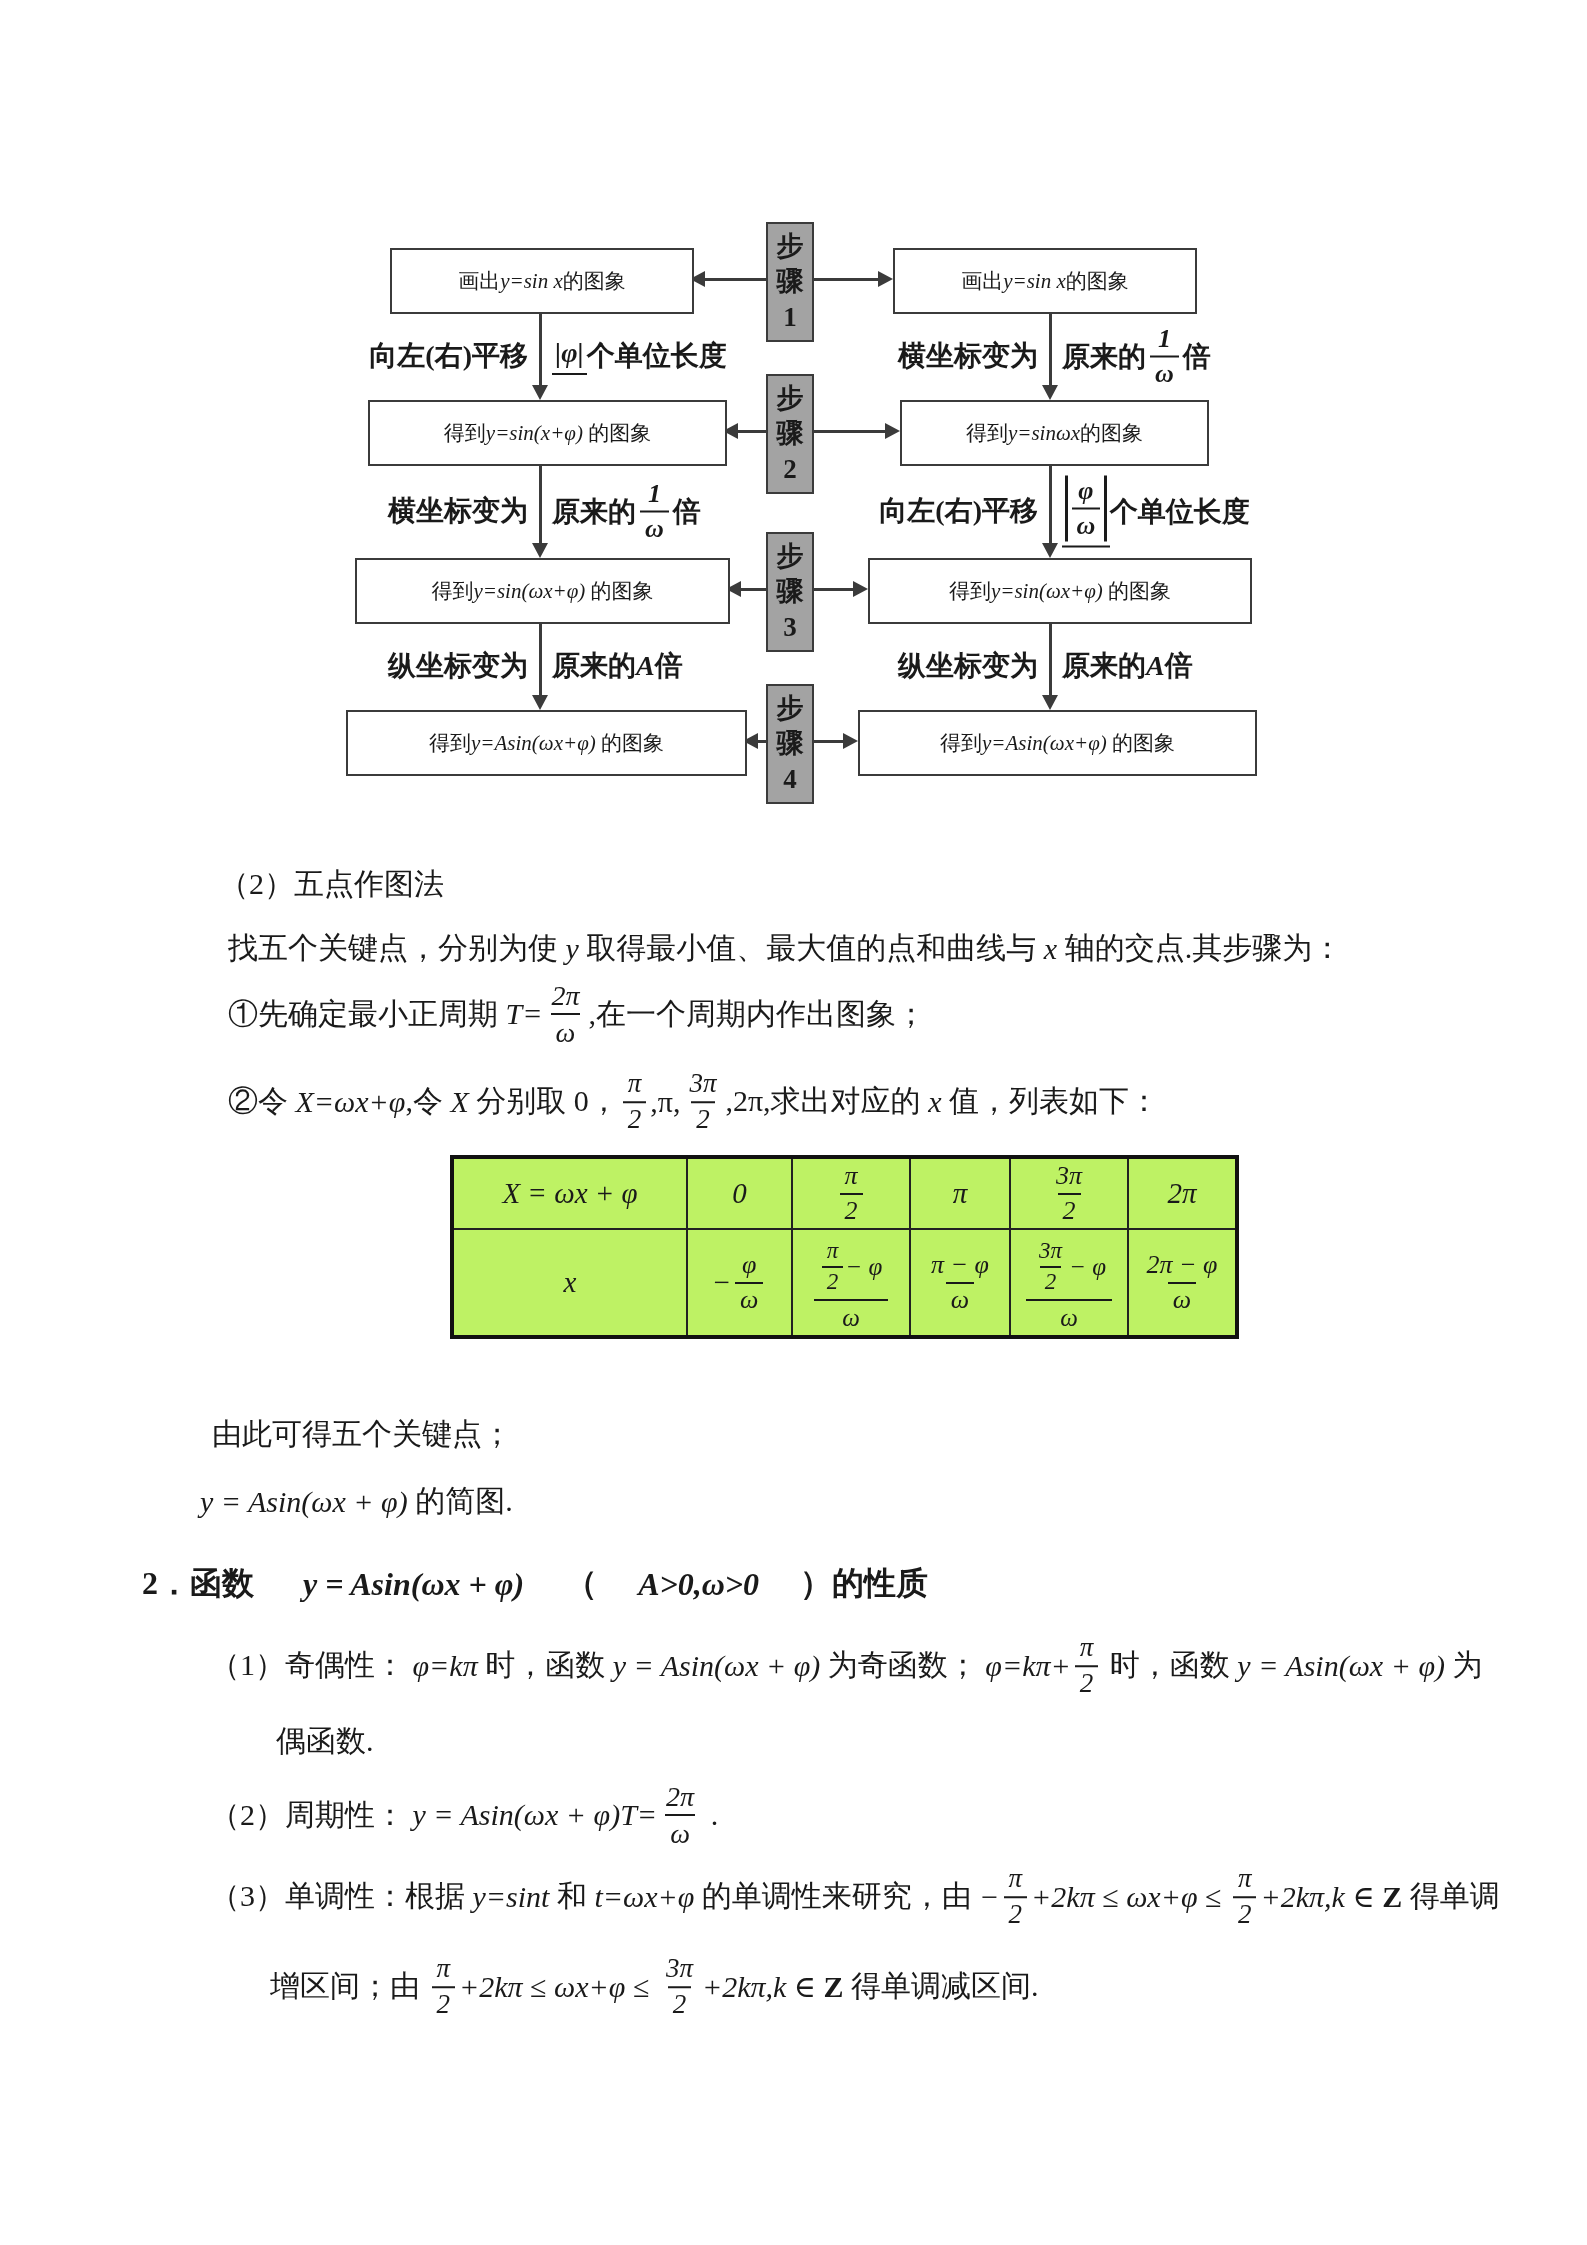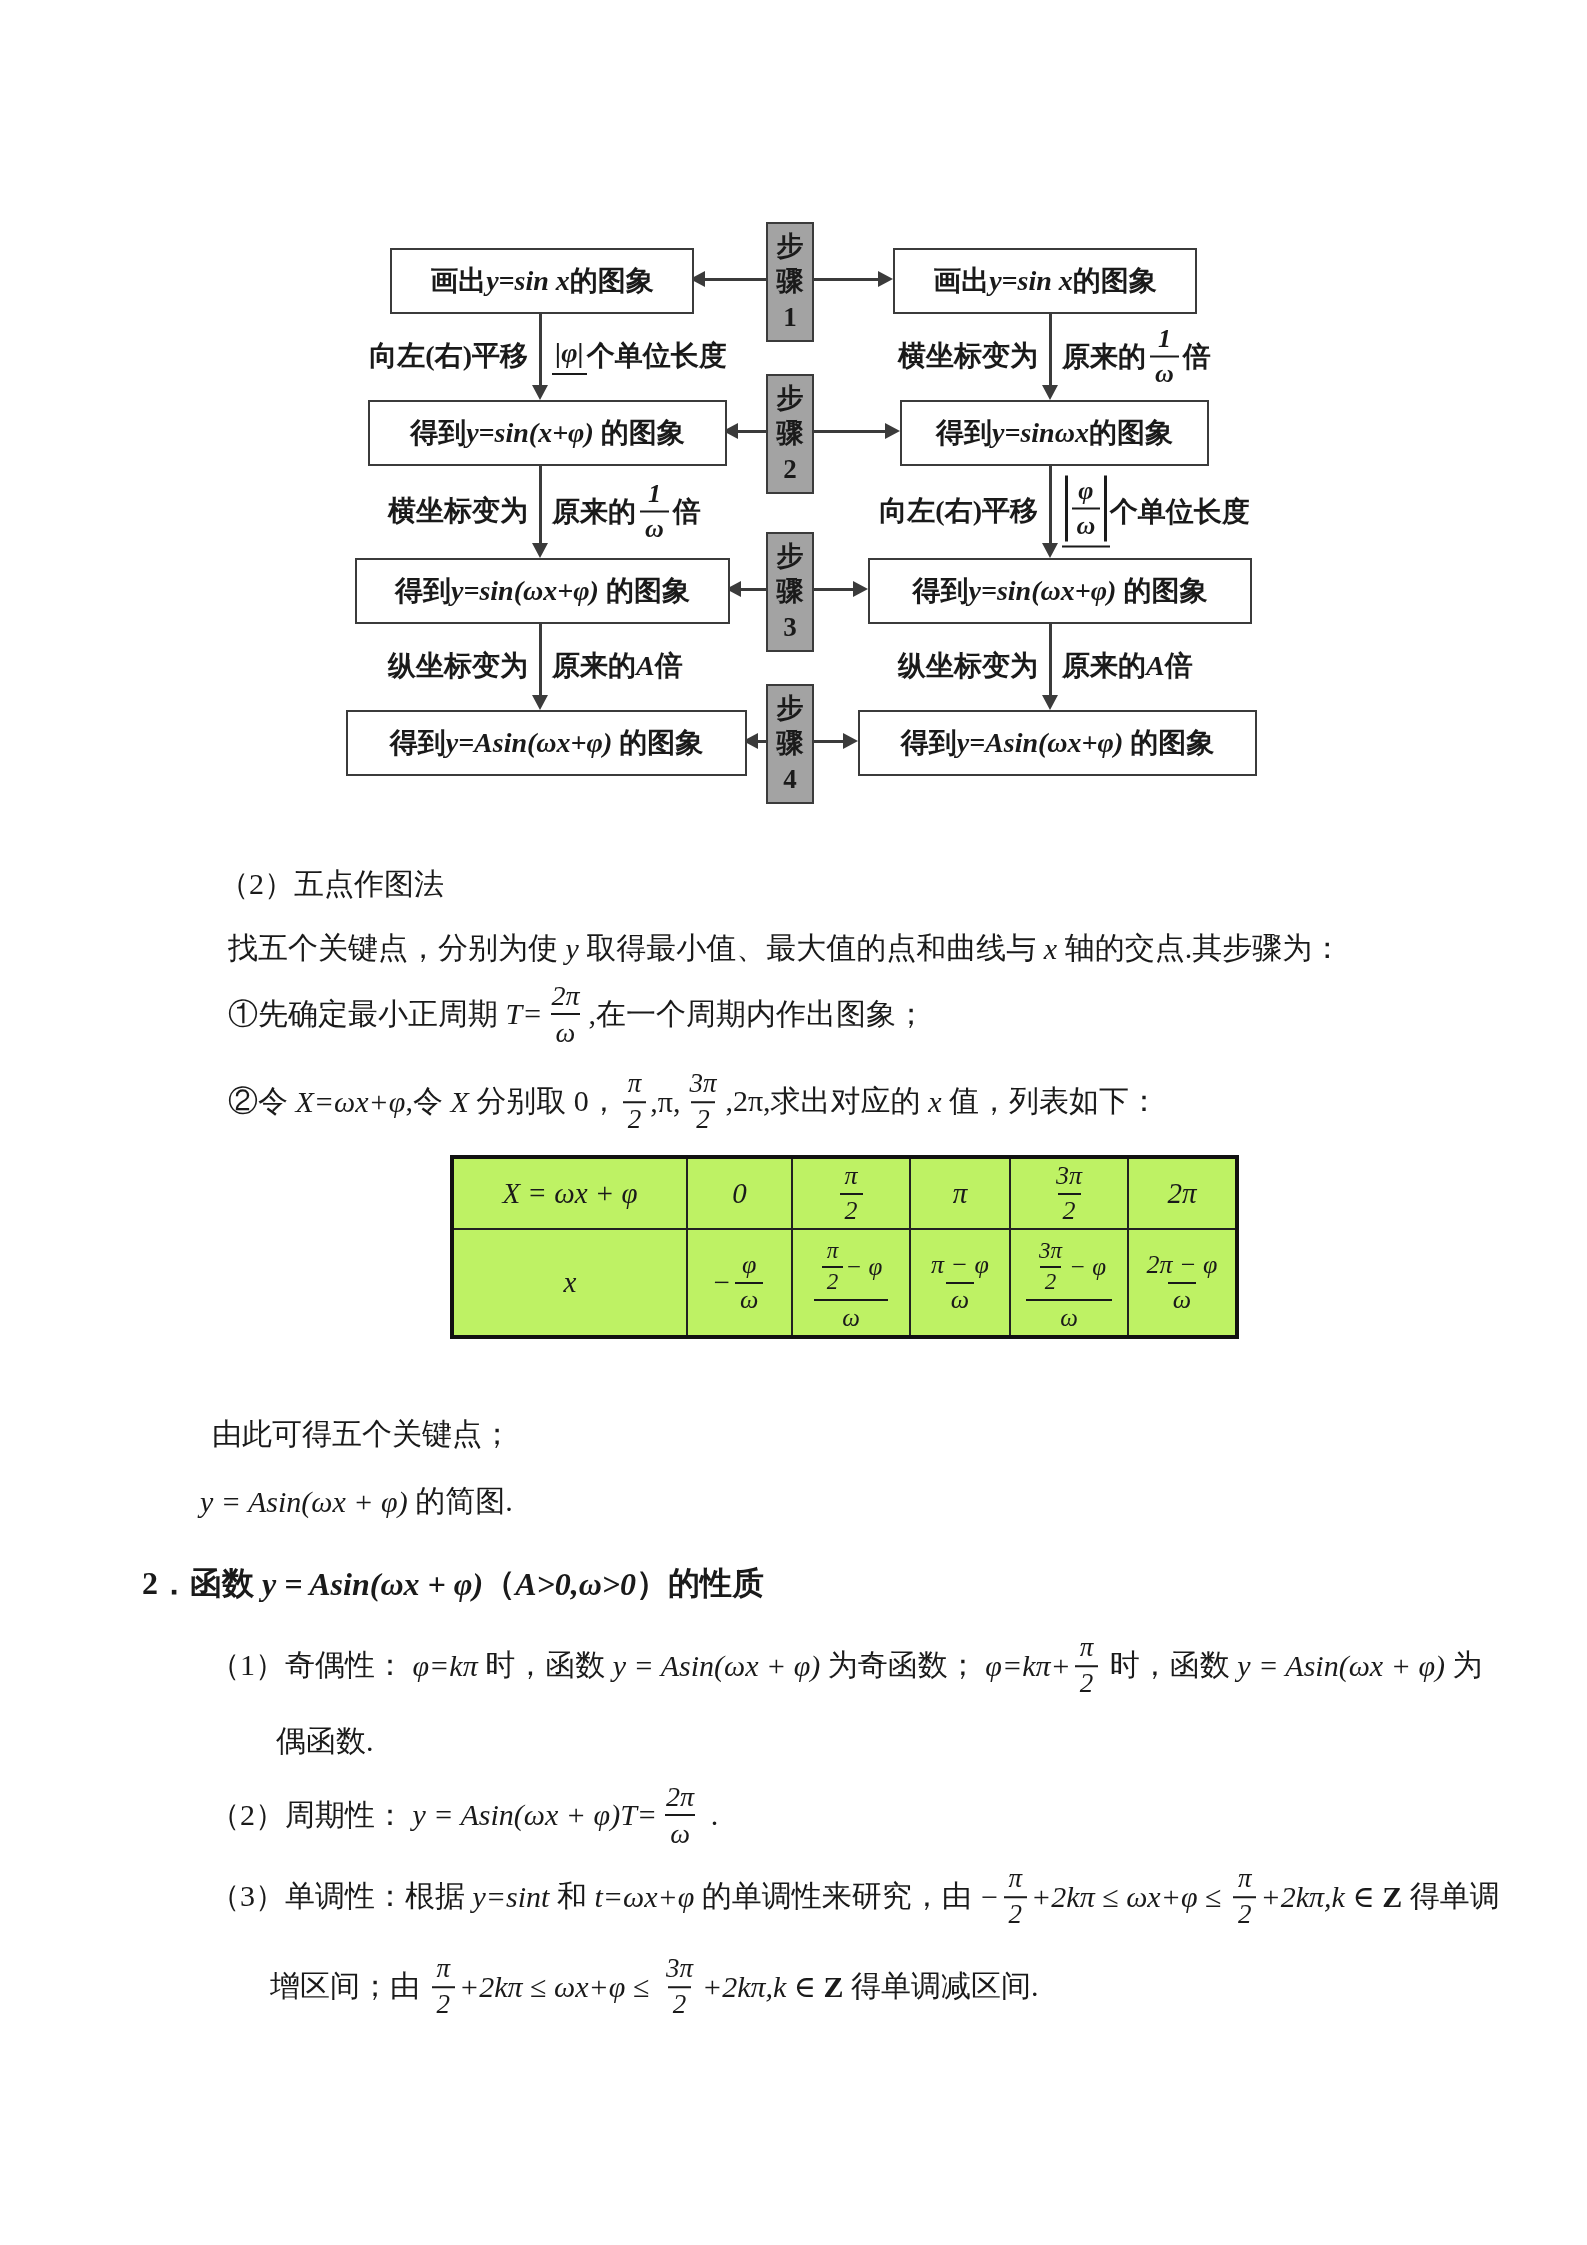--- a/index.html
+++ b/index.html
@@ -9,21 +9,21 @@
     background:#ffffff;
     overflow:hidden;
     font-family:"Liberation Serif","DejaVu Serif",serif;
     color:#1a1a1a;
   }
   
   .fbox{
     position:absolute;height:62px;
     border:2.5px solid #3b3b3b;background:#fff;
     display:flex;align-items:center;justify-content:center;
-    white-space:nowrap;font-weight:700;font-size:28px;z-index:2;
+    white-space:nowrap;font-weight:400;font-size:21px;z-index:2;
   }
   .stepbox{
     position:absolute;width:44px;height:116px;
     border:2.5px solid #3b3b3b;background:#a3a3a3;
     display:flex;align-items:center;justify-content:center;z-index:3;
   }
   .steptxt{width:30px;text-align:center;word-break:break-all;
     line-height:1.3;font-size:27px;font-weight:700;}
   .hline{position:absolute;height:3px;background:#3b3b3b;z-index:1;}
   .ahl{position:absolute;width:0;height:0;border-top:8px solid transparent;
@@ -323,21 +323,21 @@
     </table>
 
   <div class="line" style="left:212px;top:1434px;">
     <span class="seg">由此可得五个关键点；</span>
   </div>
 
   <div class="line" style="left:200px;top:1501px;">
     <span class="seg math">y = Asin(ωx + φ)</span><span class="seg"> 的简图.</span>
   </div>
 
-  <div class="line bold" style="left:142px;top:1584px;font-size:32px;">
+  <div class="line bold" style="left:142px;top:1584px;font-size:32px;gap:41px;">
     <span class="seg">2．函数 </span><span class="seg math">y = Asin(ωx + φ)</span><span class="seg">（</span><span class="seg math">A&gt;0,ω&gt;0</span><span class="seg">）的性质</span>
   </div>
 
   <div class="line" style="left:210px;top:1666px;">
     <span class="seg">（1）奇偶性： </span><span class="seg math">φ=kπ</span><span class="seg"> 时，函数 </span><span class="seg math">y = Asin(ωx + φ)</span><span class="seg"> 为奇函数； </span><span class="seg math">φ=kπ+</span><span class="fr" style="font-size:27px;"><span class="n math">π</span><span class="d math">2</span></span><span class="seg"> 时，函数 </span><span class="seg math">y = Asin(ωx + φ)</span><span class="seg"> 为</span>
   </div>
   <div class="line" style="left:276px;top:1741px;">
     <span class="seg">偶函数.</span>
   </div>
 

